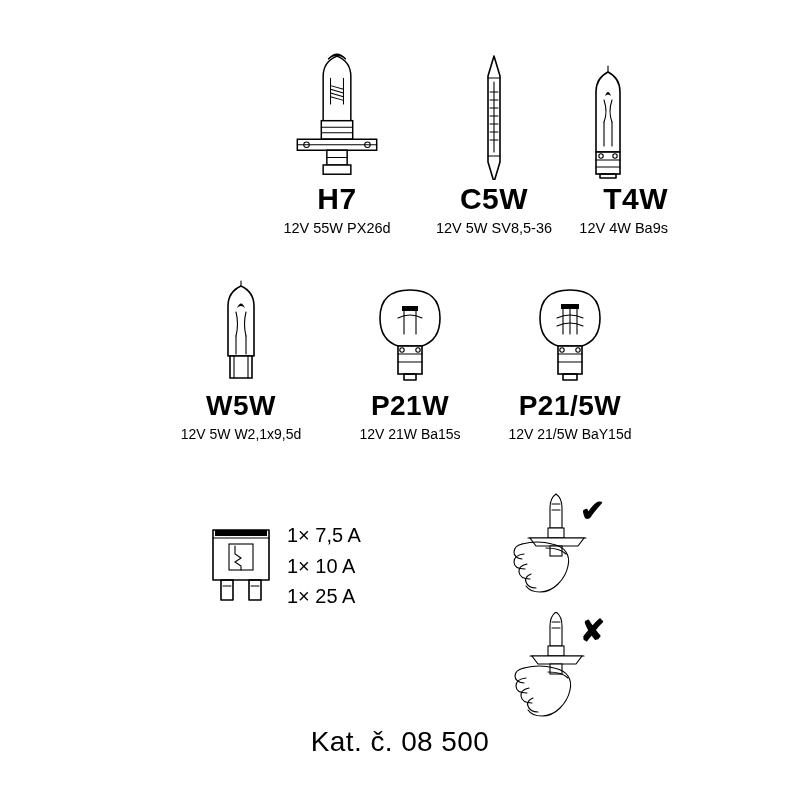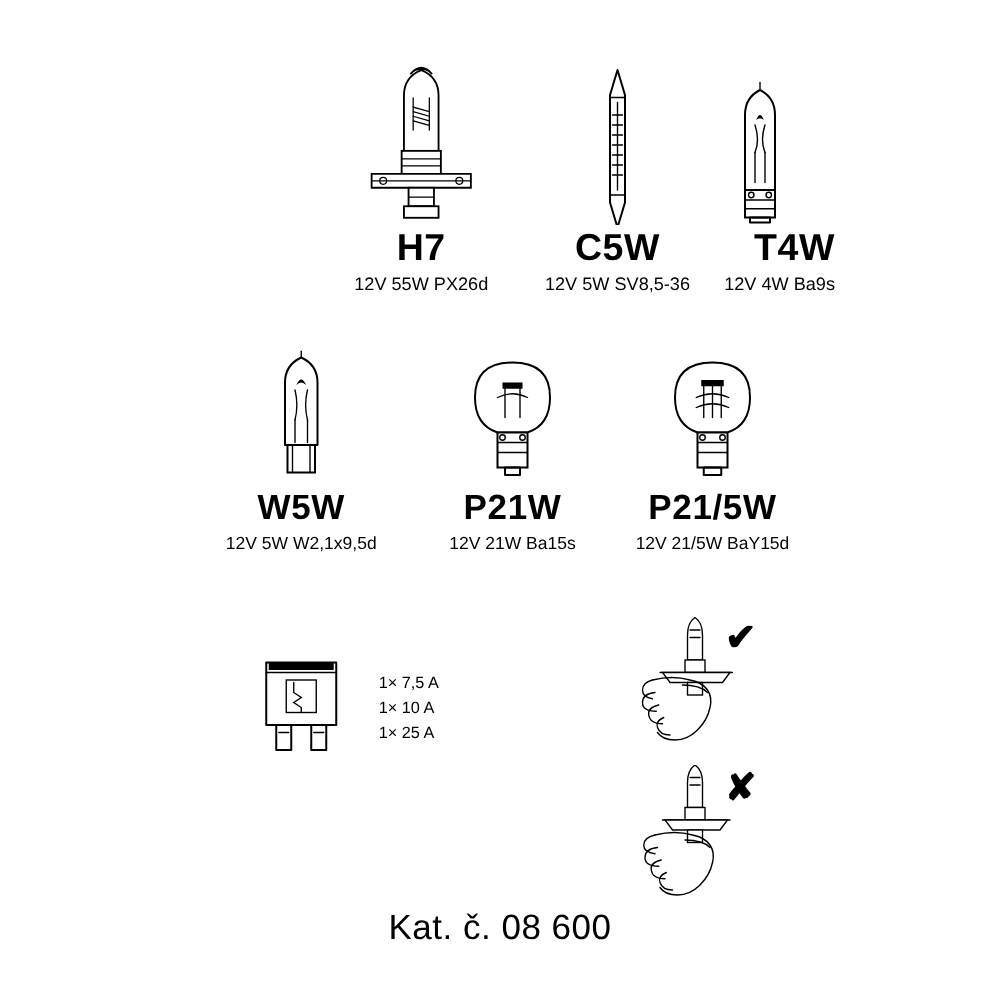--- a/index.html
+++ b/index.html
@@ -55,22 +55,21 @@
 
   
   .fuse-block {
     position: absolute;
     left: 195px;
     top: 520px;
     display: flex;
     align-items: center;
   }
   .fuse-list {
-    margin-left: 16px;
-    font-size: 13px;
+    font-size: 20px;
     line-height: 1.52;
     white-space: nowrap;
   }
 
   
   .hint {
     position: absolute;
   }
   .hint-mark {
     position: absolute;
@@ -296,15 +295,15 @@
         <path class="st-thin" d="M26 66 q-10 1 -10 8 q0 7 11 7"></path>
         <path class="st-thin" d="M29 76 q-9 2 -8 8 q1 7 11 7"></path>
         <path class="st-thin" d="M33 86 q-7 3 -5 8 q2 6 10 6"></path>
         <path class="st-thin" d="M24 56 q16 -4 30 0 q10 2 14 8 q4 6 2 14 q-2 10 -10 18 q-8 8 -18 8 q-10 0 -14 -6"></path>
         <path class="st-thin" d="M48 60 q14 0 20 6"></path>
       </svg>
     </div>
     <div class="hint-mark" style="left:80px; top:4px;">✘</div>
   </div>
 
-  <div class="catalog">Kat. č. 08 600</div>
+  <div class="catalog">Kat. č. 08 500</div>
 
 </div>
 
 </body></html>

